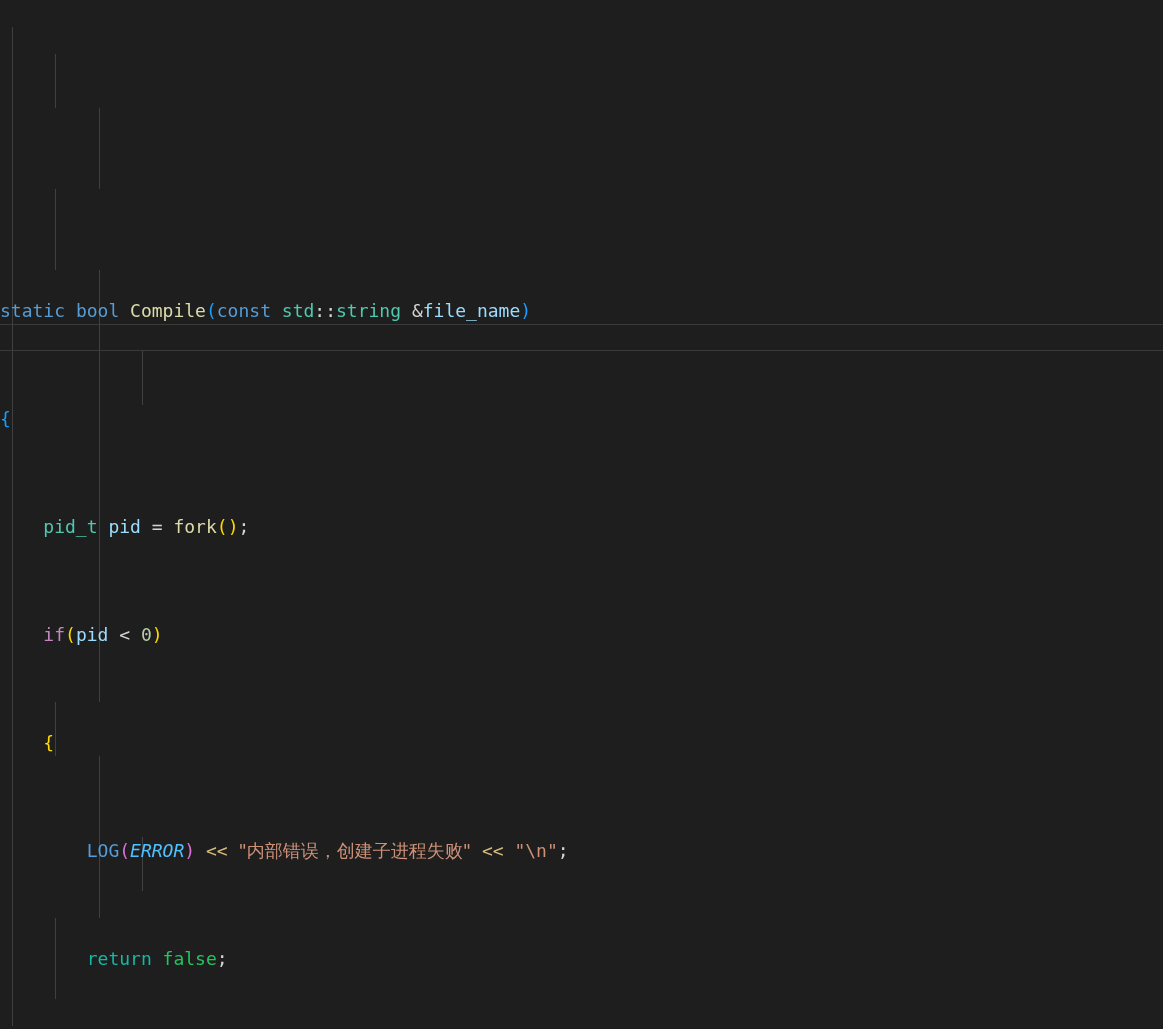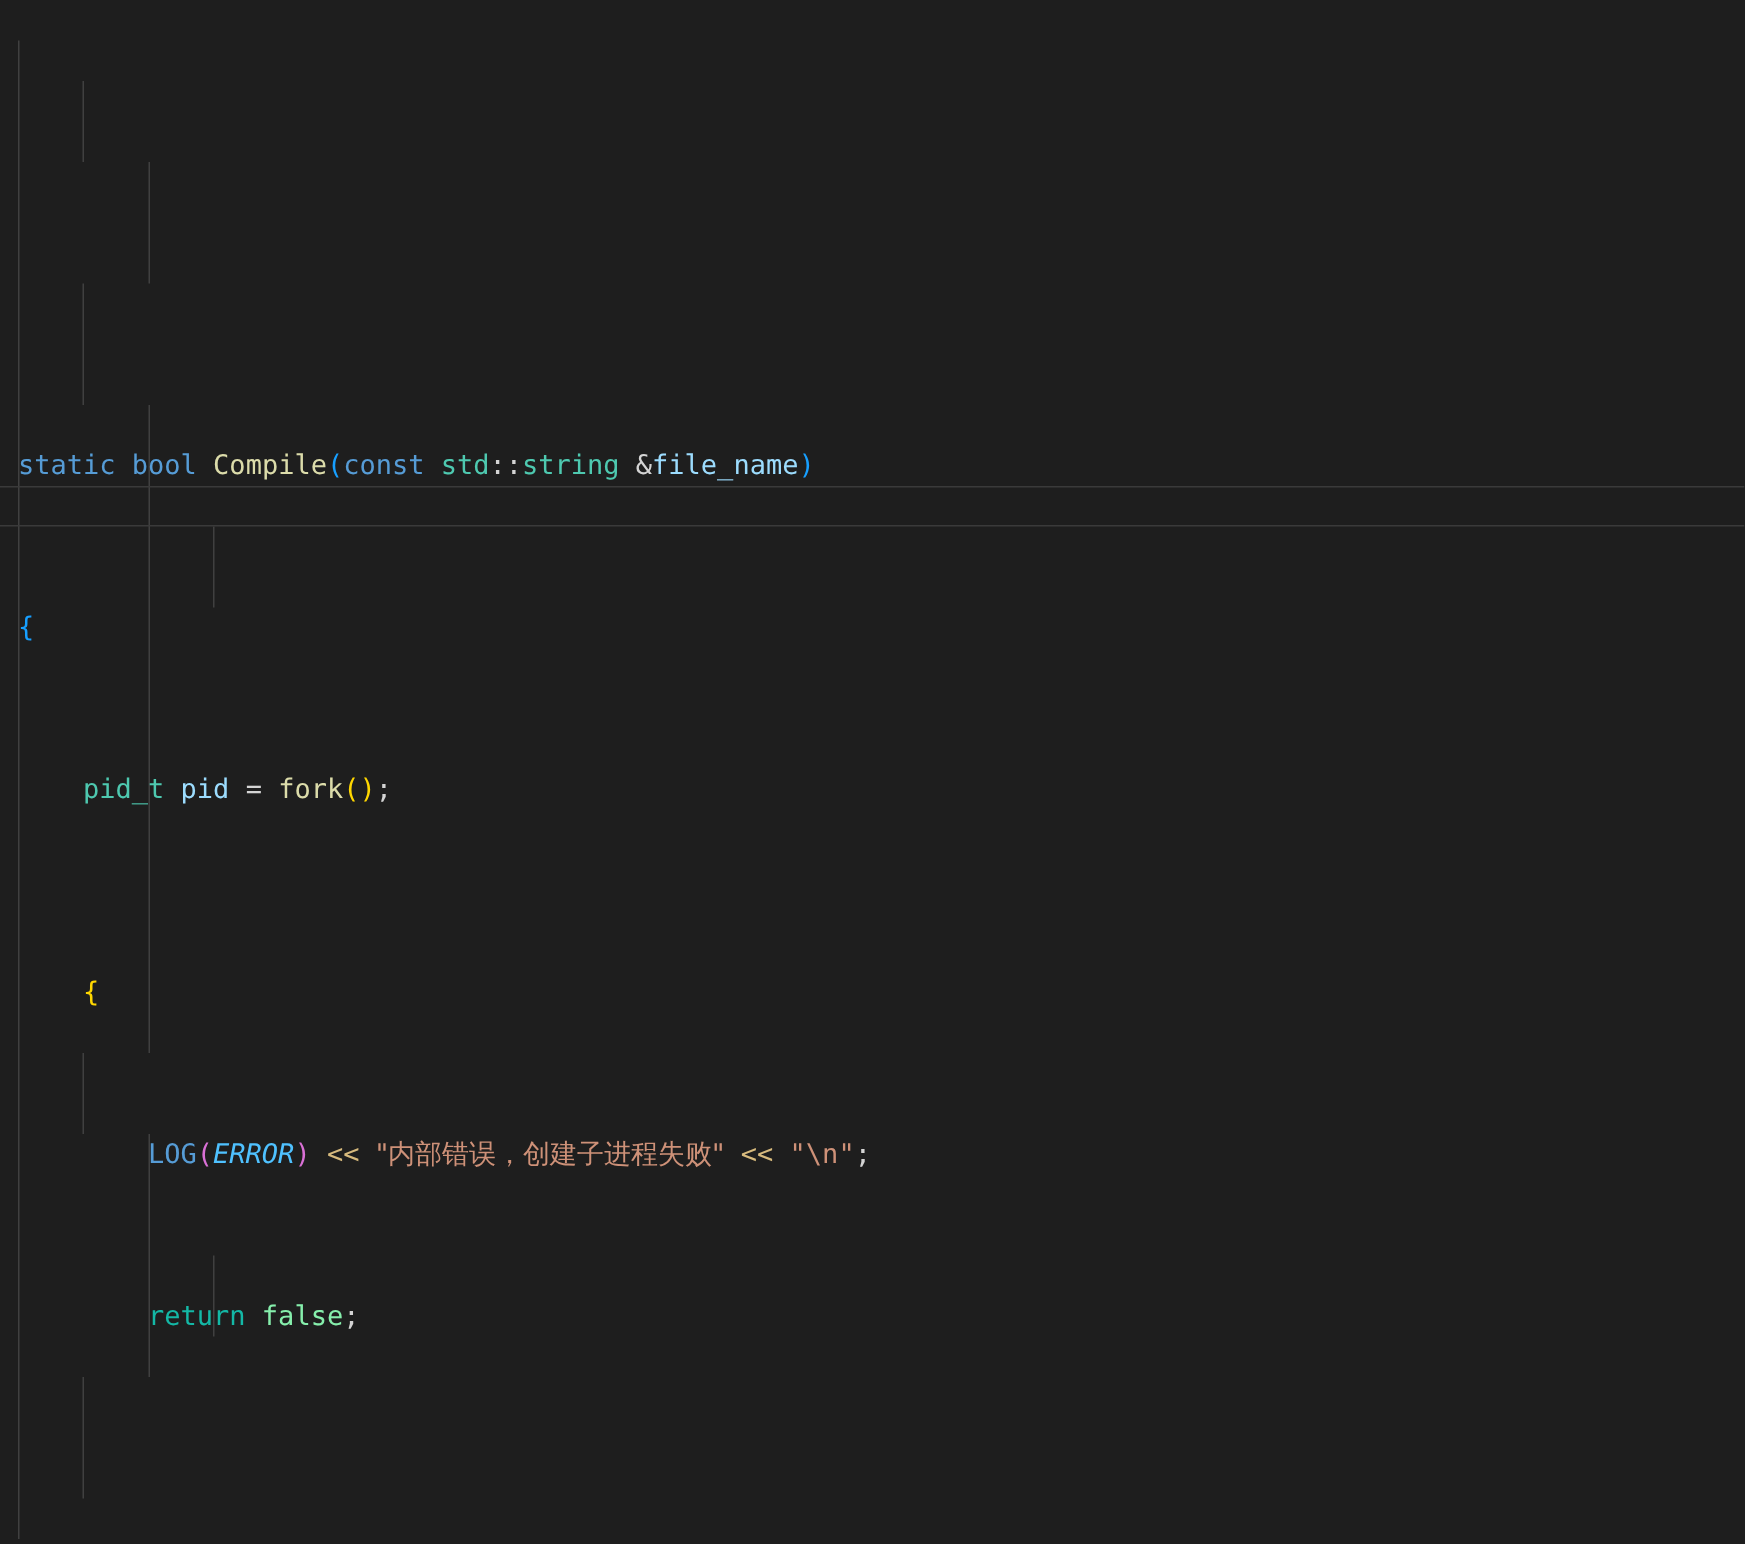--- a/index.html
+++ b/index.html
@@ -58,21 +58,21 @@
   .code {
     position: relative;
     z-index: 1;
     padding: 0;
     margin: 0;
   }
   .ln {
     display: block;
     height: 27px;
     line-height: 27px;
-    padding-left: 12px;
+    padding-left: 0;
     color: #d4d4d4;
     white-space: pre;
   }
 
   
   .kw   { color: #569cd6; }   
   .ctl  { color: #c586c0; }   
   .fn   { color: #dcdcaa; }   
   .typ  { color: #4ec9b0; }   
   .var  { color: #9cdcfe; }   
@@ -109,26 +109,27 @@
   <div class="cur-line-box" style="top:324px;"></div>
 
   <div class="code">
 
     <span class="ln"><span class="kw" style="color: rgb(86, 156, 214);">static</span> <span class="kw" style="color: rgb(86, 156, 214);">bool</span> <span class="fn" style="color: rgb(220, 220, 170);">Compile</span><span class="b3" style="color: rgb(23, 159, 255);">(</span><span class="kw" style="color: rgb(86, 156, 214);">const</span> <span class="typ" style="color: rgb(78, 201, 176);">std</span><span class="op" style="color: rgb(212, 212, 212);">::</span><span class="typ" style="color: rgb(78, 201, 176);">string</span> <span class="op" style="color: rgb(212, 212, 212);">&amp;</span><span class="var" style="color: rgb(156, 220, 254);">file_name</span><span class="b3" style="color: rgb(23, 159, 255);">)</span></span>
 
     <span class="ln"><span class="b3" style="color: rgb(23, 159, 255);">{</span></span>
 
     <span class="ln">    <span class="typ" style="color: rgb(78, 201, 176);">pid_t</span> <span class="var" style="color: rgb(156, 220, 254);">pid</span> <span class="op" style="color: rgb(212, 212, 212);">=</span> <span class="fn" style="color: rgb(220, 220, 170);">fork</span><span class="b1" style="color: rgb(255, 215, 0);">()</span><span class="op" style="color: rgb(212, 212, 212);">;</span></span>
 
+    <span class="ln">    <span class="ctl" style="color: rgb(197, 134, 192);">if</span><span class="b1" style="color: rgb(255, 215, 0);">(</span><span class="var" style="color: rgb(156, 220, 254);">pid</span> <span class="op" style="color: rgb(212, 212, 212);">&lt;</span> <span class="num" style="color: rgb(181, 206, 168);">0</span><span class="b1" style="color: rgb(255, 215, 0);">)</span></span>
 
     <span class="ln">    <span class="b1" style="color: rgb(255, 215, 0);">{</span></span>
 
     <span class="ln">        <span class="fn" style="color:#569cd6">LOG</span><span class="b2" style="color: rgb(218, 112, 214);">(</span><span class="mac" style="color: rgb(79, 193, 255);">ERROR</span><span class="b2" style="color: rgb(218, 112, 214);">)</span> <span class="shl" style="color: rgb(215, 186, 125);">&lt;&lt;</span> <span class="str cjk" style="color: rgb(206, 145, 120);">"内部错误，创建子进程失败"</span> <span class="shl" style="color: rgb(215, 186, 125);">&lt;&lt;</span> <span class="str" style="color: rgb(206, 145, 120);">"\n"</span><span class="op" style="color: rgb(212, 212, 212);">;</span></span>
 
-    <span class="ln">        <span class="ctl" style="color: #14b8a6;">return</span> <span class="kw" style="color: #86efac;">false</span><span class="op" style="color: rgb(212, 212, 212);">;</span></span>
+    <span class="ln">        <span class="ctl" style="color: #14b8a6;">return</span> <span class="kw" style="color: #22c55e;">false</span><span class="op" style="color: rgb(212, 212, 212);">;</span></span>
 
     
 
     
 
     
 
     
 
     

